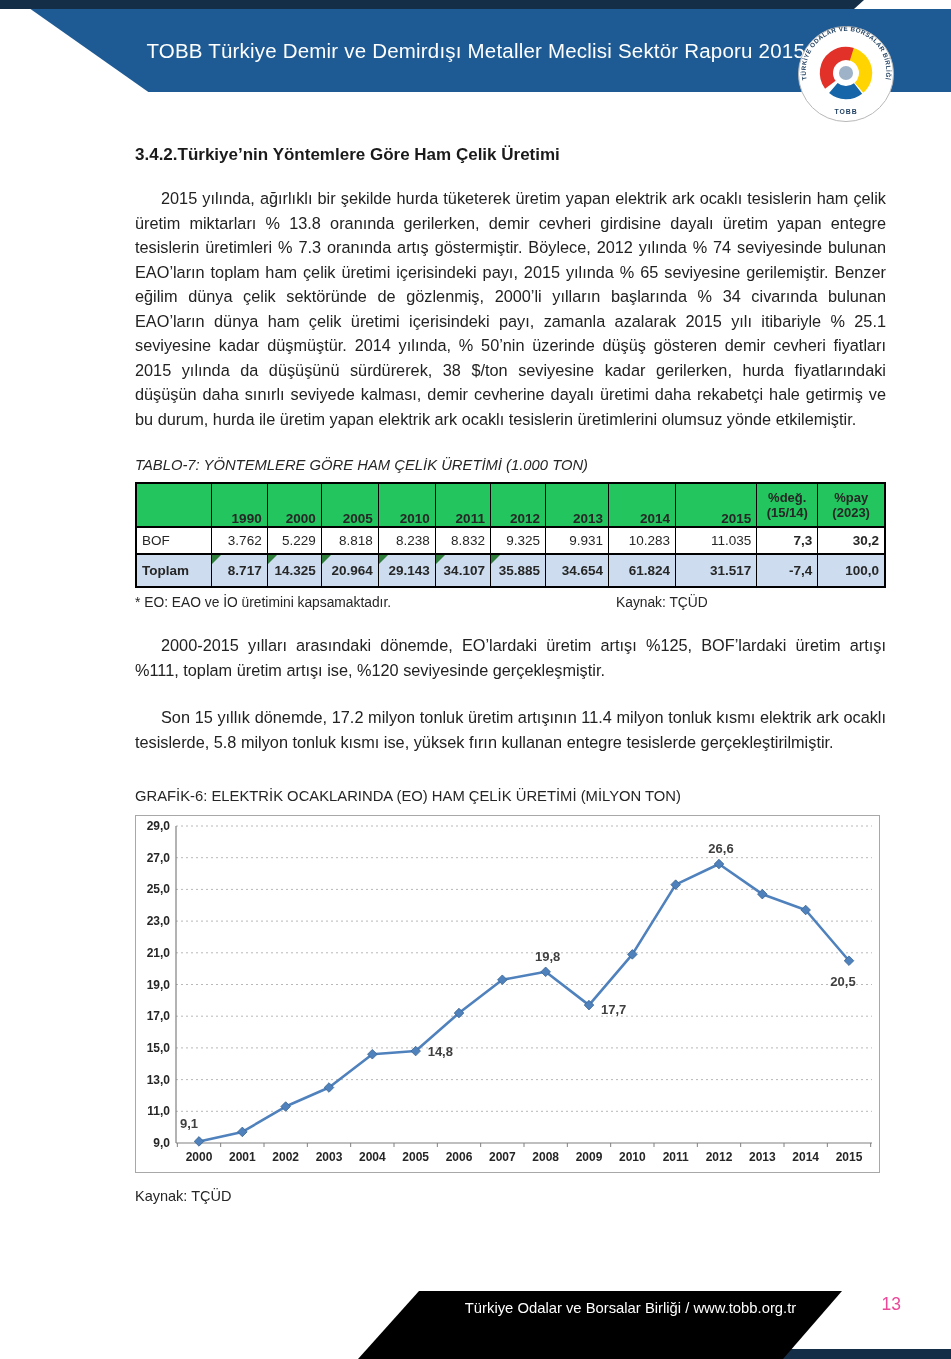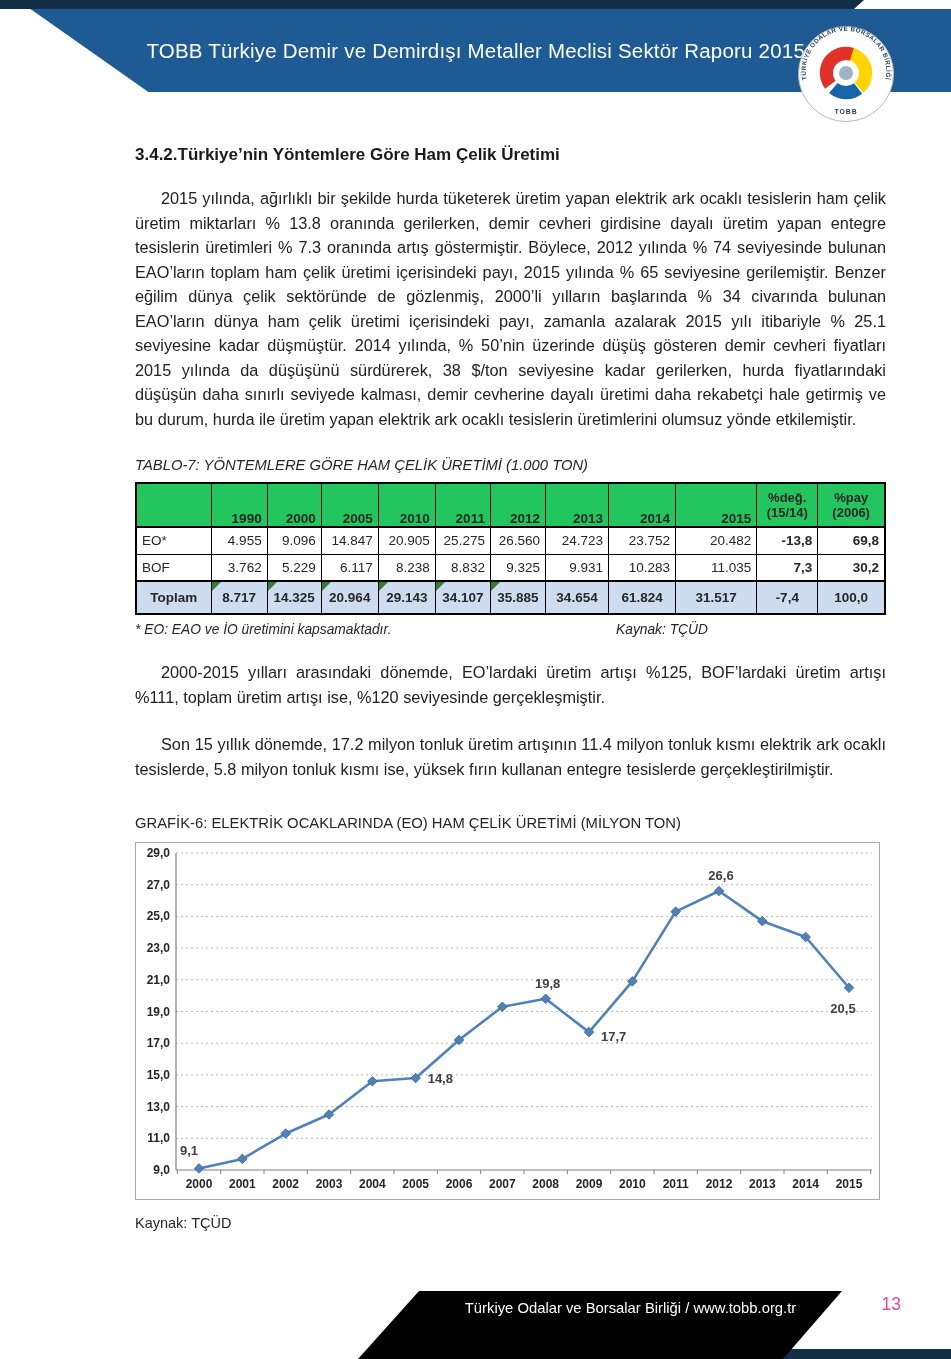--- a/index.html
+++ b/index.html
@@ -27,25 +27,25 @@
   .table-title { font-size:14.8px; color:#262626; margin:0 0 9px 0;font-style:italic; }
   table.prod { border-collapse:collapse; width:751px; table-layout:fixed; font-size:13.5px; border:2px solid #000; }
   table.prod th, table.prod td { border:1px solid #000; padding:0 5px; overflow:hidden; white-space:pre-line; }
   table.prod thead th { background:#22c55e; height:44px; font-weight:bold; border-bottom:2px solid #000; }
   th.c-year { text-align:right; vertical-align:bottom; padding-bottom:3px; }
   th.c-label { background:#cdddef; }
   th.c-pct { text-align:center; vertical-align:middle; font-size:13px; line-height:15px; }
   td.cell-label { text-align:left; height:27px; }
   td.cell-num { text-align:right; height:27px; position:relative; }
   td.bold { font-weight:bold; }
-  tr.row-total td { background:#cdddef; font-weight:bold; height:33px; border-top:2px solid #000;text-align:center; }
+  tr.row-total td { background:#cdddef; font-weight:bold; height:33px; border-top:2px solid #000; }
   .tri { position:absolute; left:0; top:0; width:0; height:0;
          border-top:9px solid #2e7d3a; border-right:9px solid transparent; }
 
-  .table-footline { position:relative; margin-top:7px; font-size:13.8px; height:18px; width:751px;font-style:italic; }
+  .table-footline { position:relative; margin-top:7px; font-size:13.8px; height:18px; width:751px; }
   .table-footnote { position:absolute; left:0; top:0; }
   .table-source { position:absolute; left:481px; top:0; }
 
   .chart-title { font-size:14.8px; margin:34px 0 11px 0; }
   .chart-box { width:745px; height:358px; border:1px solid #a8a8a8; background:#fff; }
   .chart-source { font-size:14.5px; margin-top:15px; }
 
   
   .footer-band { position:absolute; left:355px; top:1291px; width:492px; height:68px; background:#000000; z-index:2;
                  clip-path: polygon(64px 0, 487px 0, 428px 100%, 3px 100%); }
@@ -112,43 +112,29 @@
             <th class="c-year">2005</th>
             <th class="c-year">2010</th>
             <th class="c-year">2011</th>
             <th class="c-year">2012</th>
             <th class="c-year">2013</th>
             <th class="c-year">2014</th>
             <th class="c-year">2015</th>
             <th class="c-pct">%değ.
 (15/14)</th>
             <th class="c-pct">%pay
-(2006)</th>
+(2023)</th>
           </tr>
         </thead>
       <tbody id="tbl-body">
           <tr>
-            <td class="cell-label">EO*</td>
-            <td class="cell-num">4.955</td>
-            <td class="cell-num">9.096</td>
-            <td class="cell-num">14.847</td>
-            <td class="cell-num">20.905</td>
-            <td class="cell-num">25.275</td>
-            <td class="cell-num">26.560</td>
-            <td class="cell-num">24.723</td>
-            <td class="cell-num">23.752</td>
-            <td class="cell-num">20.482</td>
-            <td class="cell-num bold">-13,8</td>
-            <td class="cell-num bold">69,8</td>
-          </tr>
-          <tr>
             <td class="cell-label">BOF</td>
             <td class="cell-num">3.762</td>
             <td class="cell-num">5.229</td>
-            <td class="cell-num">6.117</td>
+            <td class="cell-num">8.818</td>
             <td class="cell-num">8.238</td>
             <td class="cell-num">8.832</td>
             <td class="cell-num">9.325</td>
             <td class="cell-num">9.931</td>
             <td class="cell-num">10.283</td>
             <td class="cell-num">11.035</td>
             <td class="cell-num bold">7,3</td>
             <td class="cell-num bold">30,2</td>
           </tr>
           <tr class="row-total">

